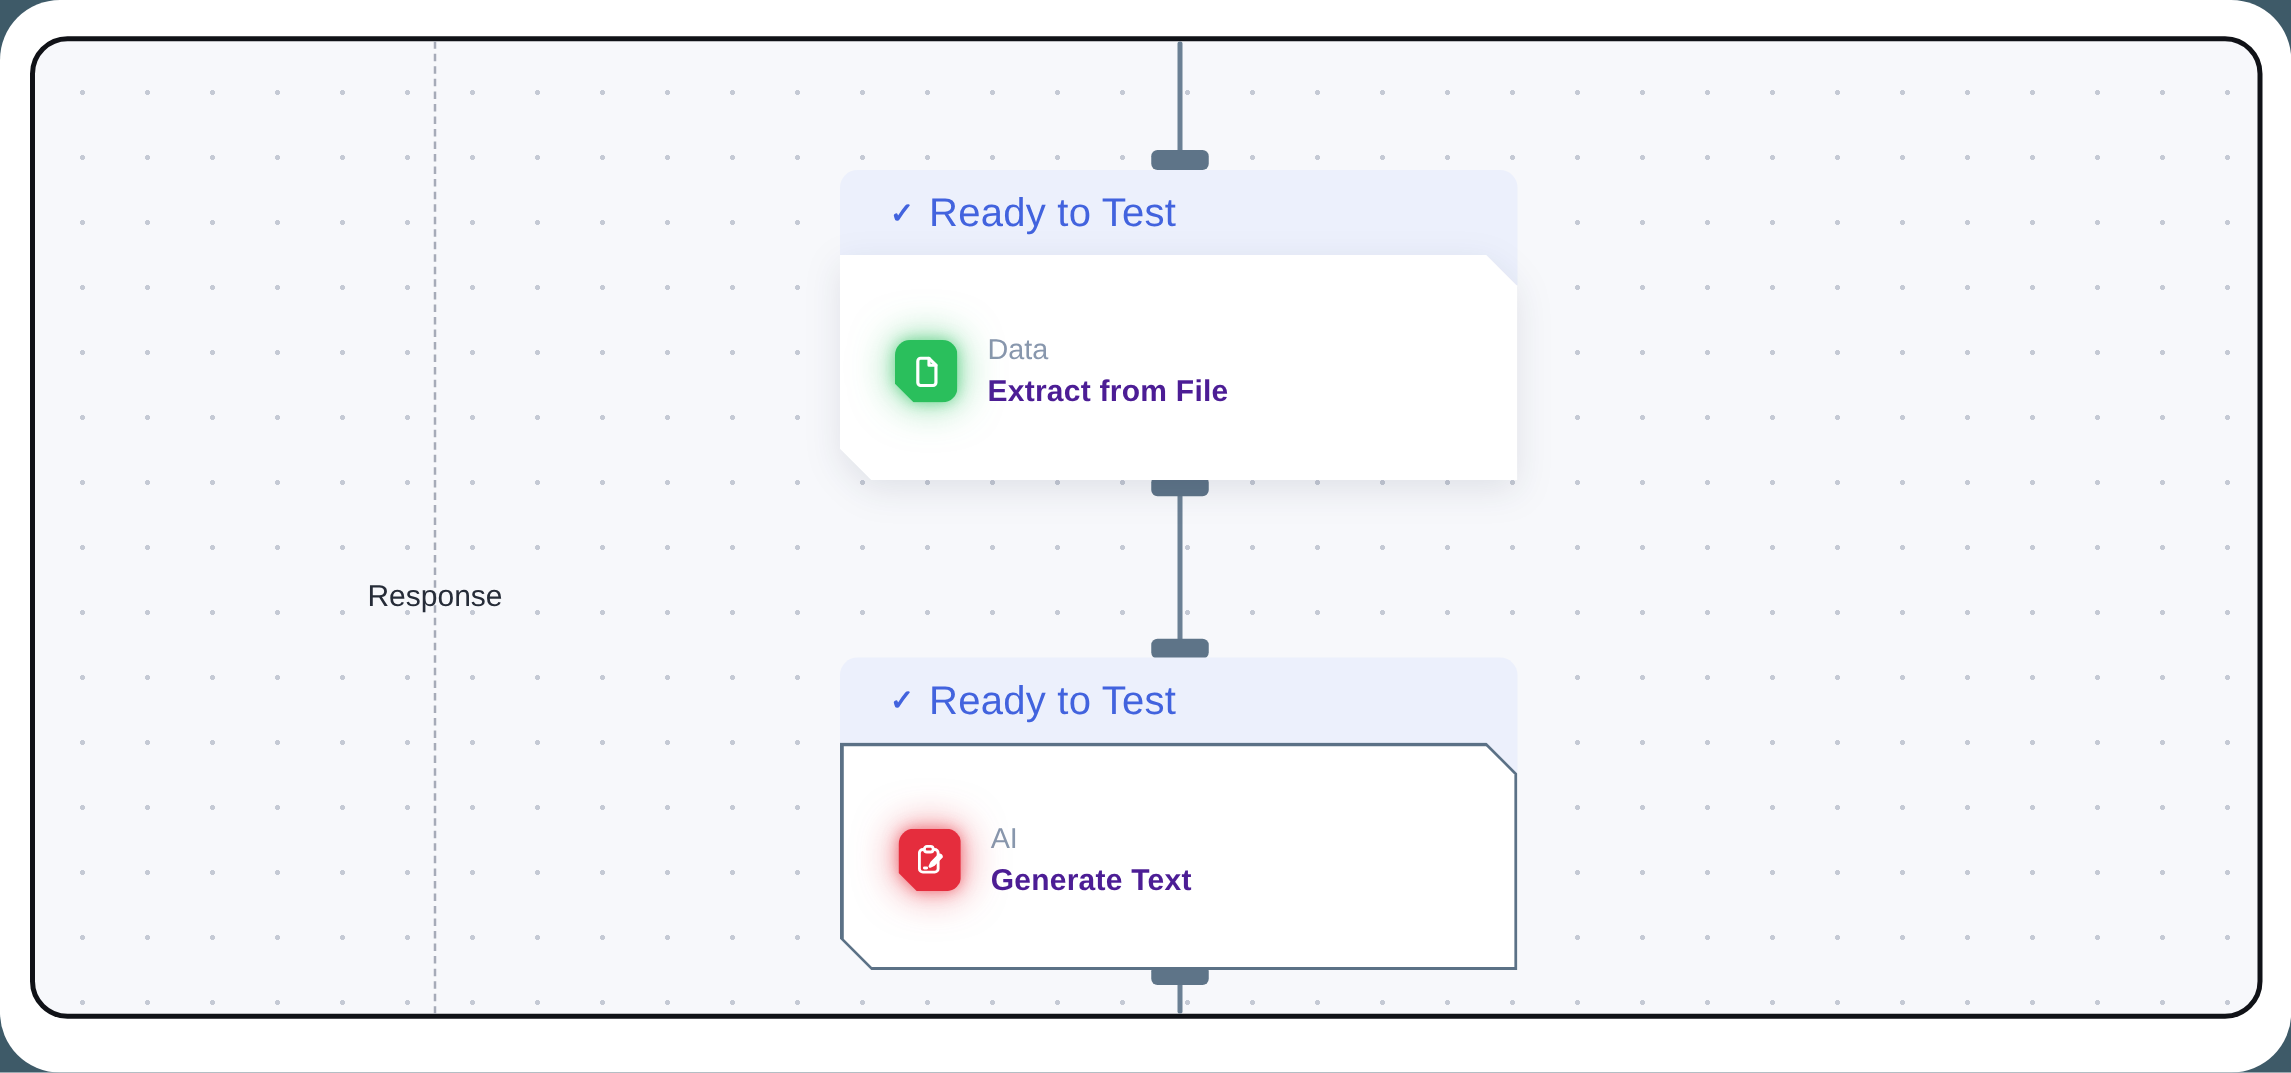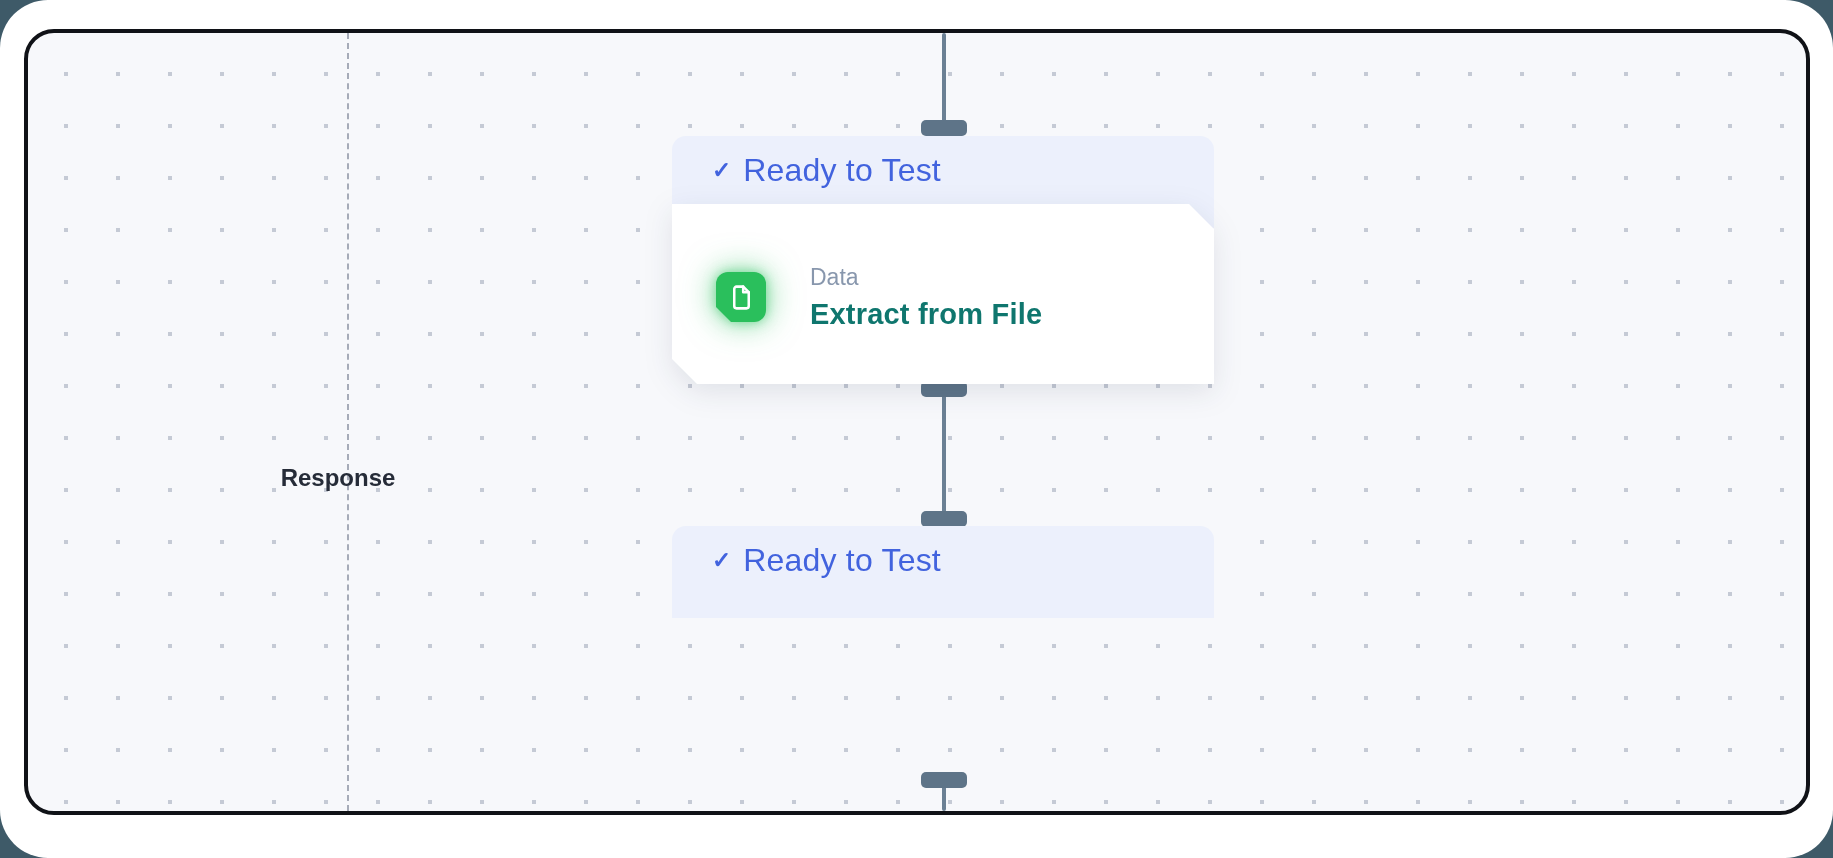--- a/index.html
+++ b/index.html
@@ -12,22 +12,22 @@
     position:absolute; left:24px; top:29px; width:1786px; height:786px;
     background-color:#f7f8fb;
     background-image:radial-gradient(circle 2.2px, #c5cad5 99%, transparent 100%);
     background-size:52px 52px; background-position:12px 15px;
     border:4px solid #101217; border-radius:30px; overflow:hidden;
   }
 
   
   .guide-line { position:absolute; left:319px; top:0; width:0; height:100%;
     border-left:2px dashed #a6abb8; }
-  .guide-label { position:absolute; left:310px; top:445px; transform:translate(-50%,-50%);
-    font-size:24px; font-weight:700; color:#262c38; white-space:nowrap; }
+  .guide-label { position:absolute; left:320px; top:445px; transform:translate(-50%,-50%);
+    font-size:24px; font-weight:400; color:#262c38; white-space:nowrap; }
 
   
   .edge-seg { position:absolute; left:914px; width:4px; background:#6b8094; border-radius:2px; }
   .edge-seg.s1 { top:0; height:104px; }
   .edge-seg.s2 { top:351px; height:143px; }
   .edge-seg.s3 { top:742px; height:36px; }
   .handle { position:absolute; left:893px; width:46px; height:16px;
     background:#5e7488; border-radius:5px; z-index:1; }
   .handle.h1 { top:87px; }
   .handle.h2 { top:348px; }
@@ -49,32 +49,32 @@
     filter:drop-shadow(0 8px 14px rgba(22,34,61,.10)); }
   .bevel { clip-path:polygon(0 0, calc(100% - 25px) 0, 100% 25px,
                              100% 100%, 25px 100%, 0 calc(100% - 25px)); }
   .card { position:absolute; inset:0; background:#ffffff; }
   .card-outline { position:absolute; left:0; right:0; top:68px; bottom:0; background:#5b7186; }
   .card-outline .card { inset:2.5px;
     clip-path:polygon(0 0, calc(100% - 23px) 0, 100% 23px,
                       100% 100%, 23px 100%, 0 calc(100% - 23px)); }
 
   .card-body { display:flex; align-items:center; height:100%;
-    padding:6px 36px 0 44px; gap:44px; }
+    padding:6px 36px 0 44px; gap:24px; }
   .icon-glow { filter:drop-shadow(0 0 6px var(--glow)) drop-shadow(0 0 16px var(--glow)); }
   .node-icon { width:50px; height:50px; border-radius:12px;
     clip-path:polygon(0 0, 100% 0, 100% 100%, 15px 100%, 0 calc(100% - 15px));
     display:flex; align-items:center; justify-content:center; }
   .node-icon svg { width:29px; height:29px; }
   .icon-green { background:#2abf5c; }
   .icon-red { background:#e52d3d; }
 
   .txt-col { display:flex; flex-direction:column; }
   .category { font-size:23px; font-weight:500; color:#8897ad; margin-bottom:7px; }
-  .title { font-size:29px; font-weight:700; color:#0f766e; letter-spacing:.2px; }
+  .title { font-size:24px; font-weight:700; color:#4c1d95; letter-spacing:.2px; }
 </style>
 </head>
 <body>
 
 <div class="frame"></div>
 
 <div class="canvas">
 
   <div class="guide-line"></div>
   <div class="guide-label">Response</div>
@@ -111,15 +111,35 @@
         </div>
       </div>
     </div>
   </div>
 
   <div class="node n2">
     <div class="badge">
       <span class="badge-check">✓</span>
       <span class="badge-text">Ready to Test</span>
     </div>
+    <div class="card-outline bevel">
+      <div class="card">
+        <div class="card-body">
+          <div class="icon-glow" style="--glow:rgba(229,45,61,.55);">
+            <div class="node-icon icon-red">
+              <svg viewBox="0 0 24 24" fill="none" stroke="#ffffff" stroke-width="1.9" stroke-linecap="round" stroke-linejoin="round">
+                <rect x="5.4" y="4.6" width="12.4" height="15" rx="2.3"></rect>
+                <rect x="8.7" y="2.6" width="5.8" height="3.7" rx="1.7" fill="#e52d3d"></rect>
+                <path d="M18.7 8.2l-5.2 5.2-1.1 2.4 2.4-1.1 5.2-5.2a1.2 1.2 0 0 0-1.3-1.3z" fill="#e52d3d"></path>
+                <path d="M8.7 16.9h1.5"></path>
+              </svg>
+            </div>
+          </div>
+          <div class="txt-col">
+            <div class="category">AI</div>
+            <div class="title">Generate Text</div>
+          </div>
+        </div>
+      </div>
+    </div>
   </div>
 
 </div>
 
 </body></html>

